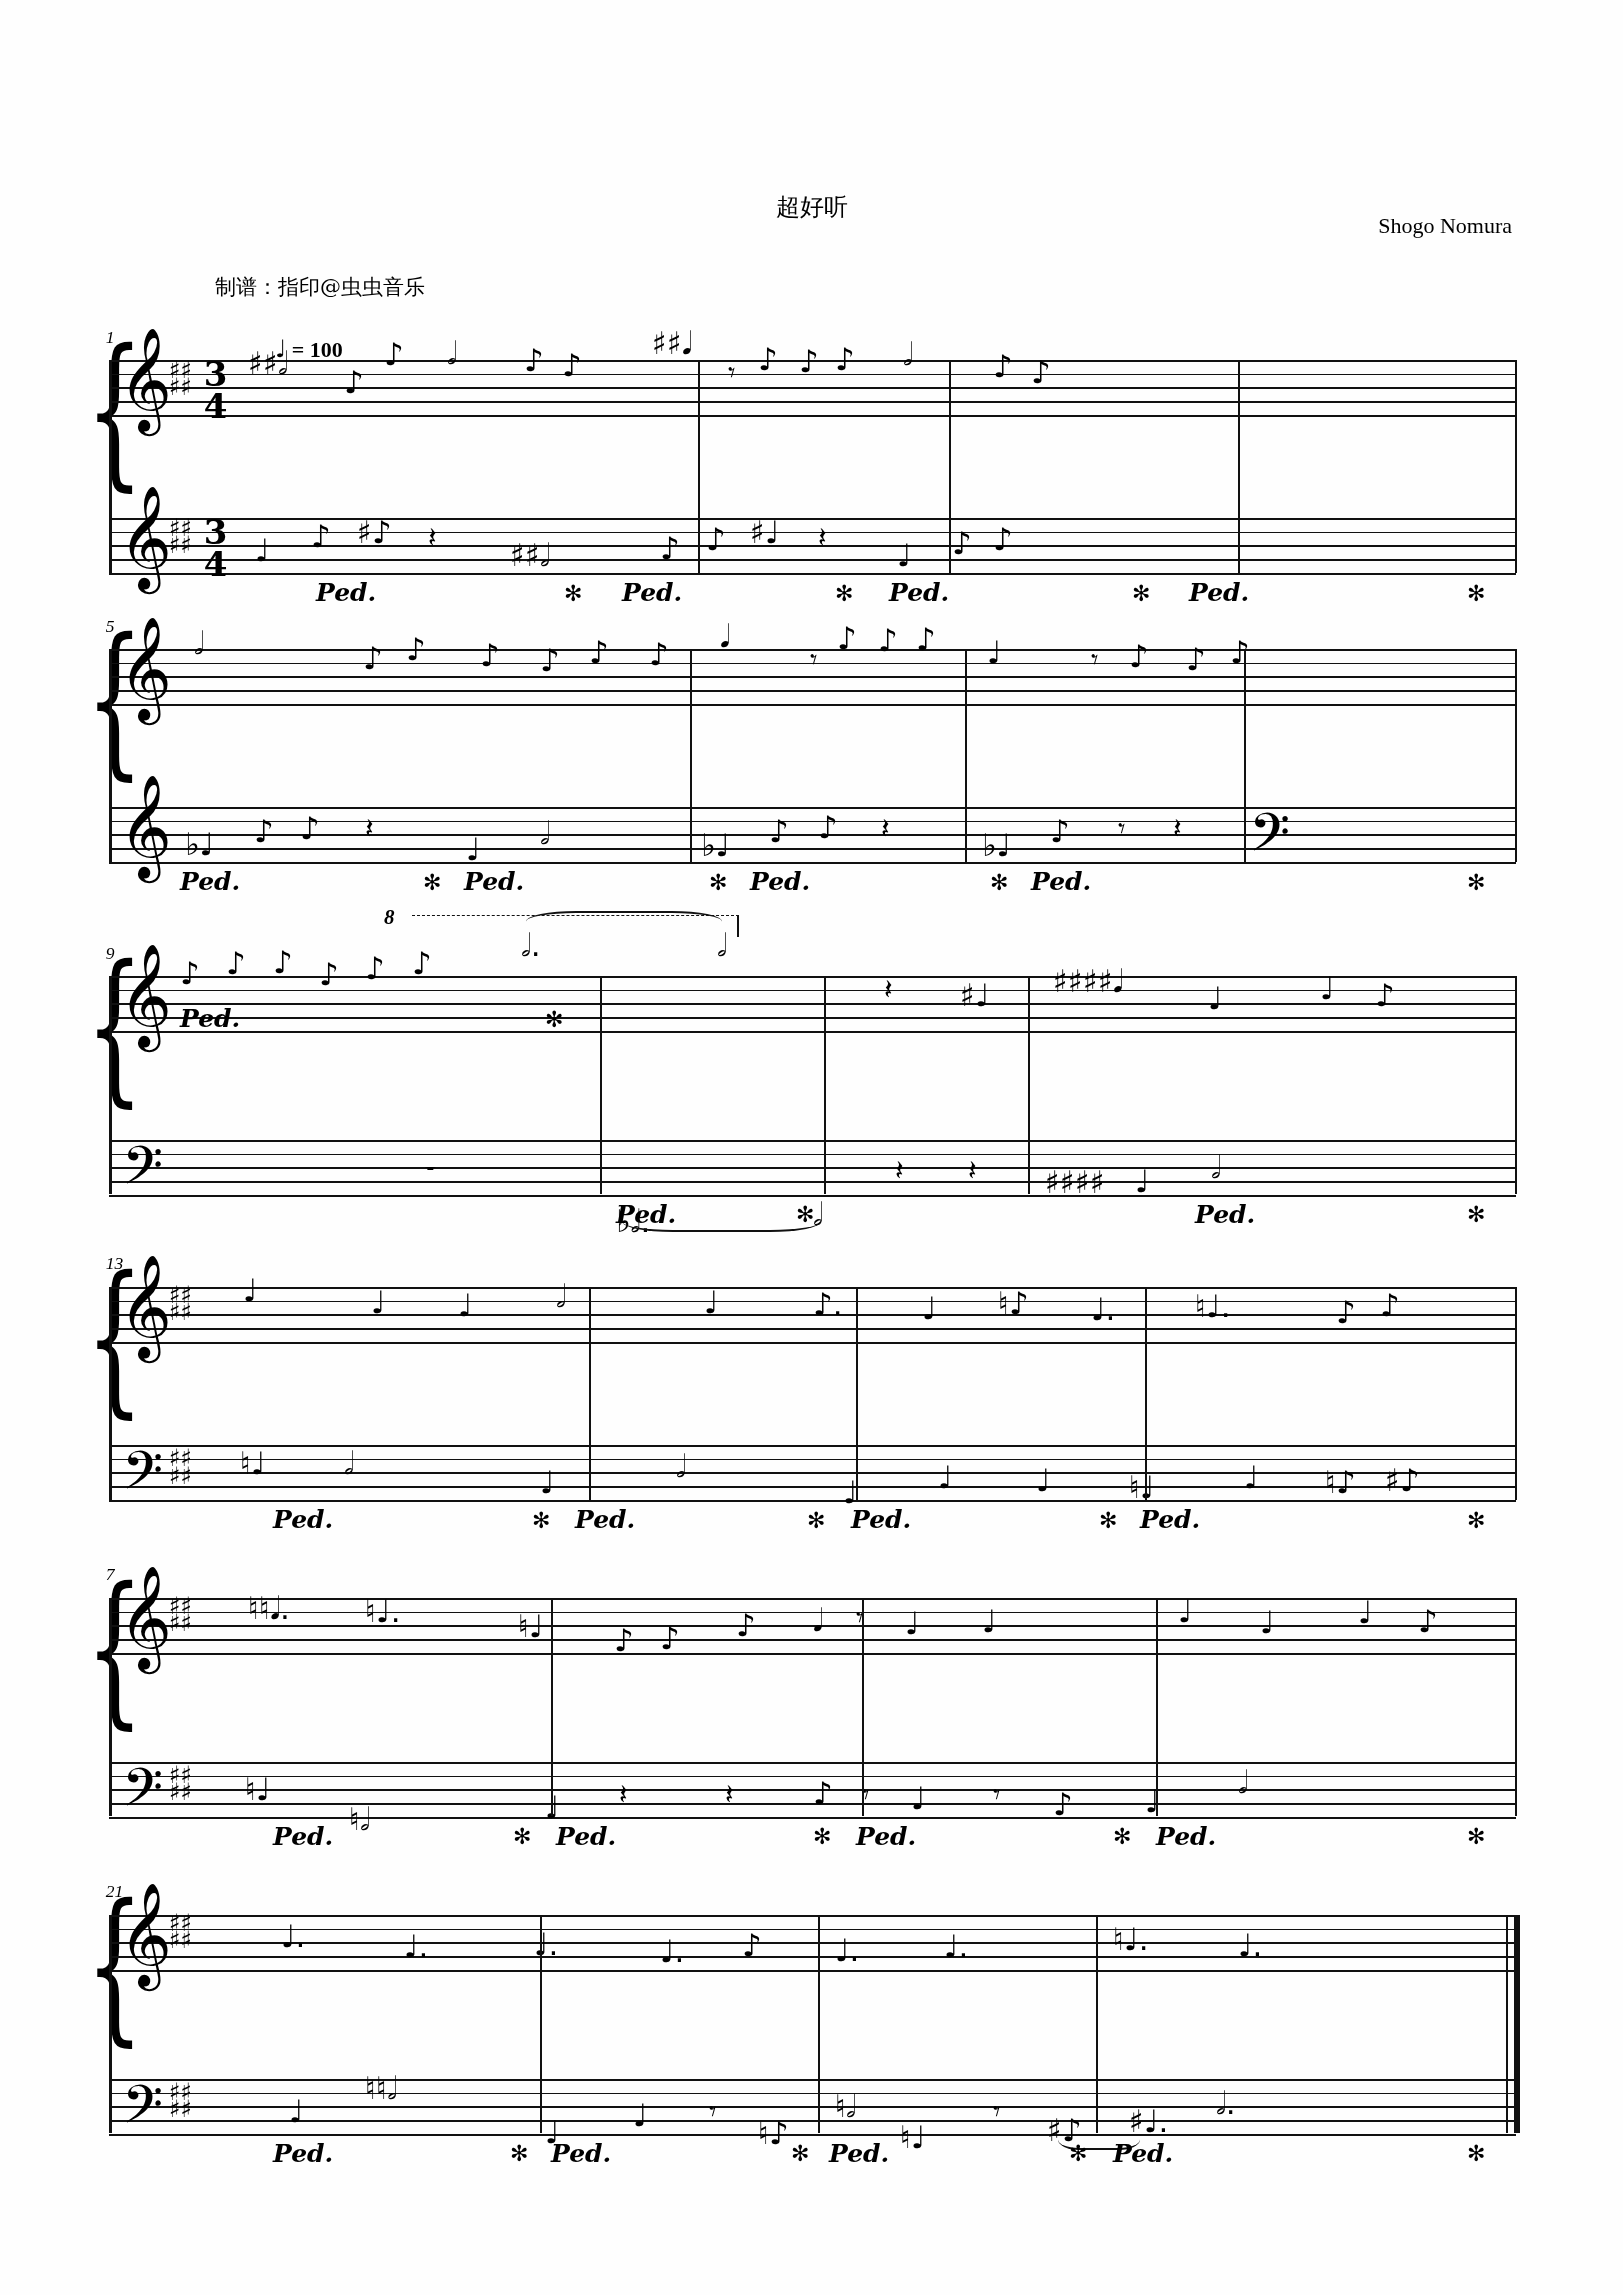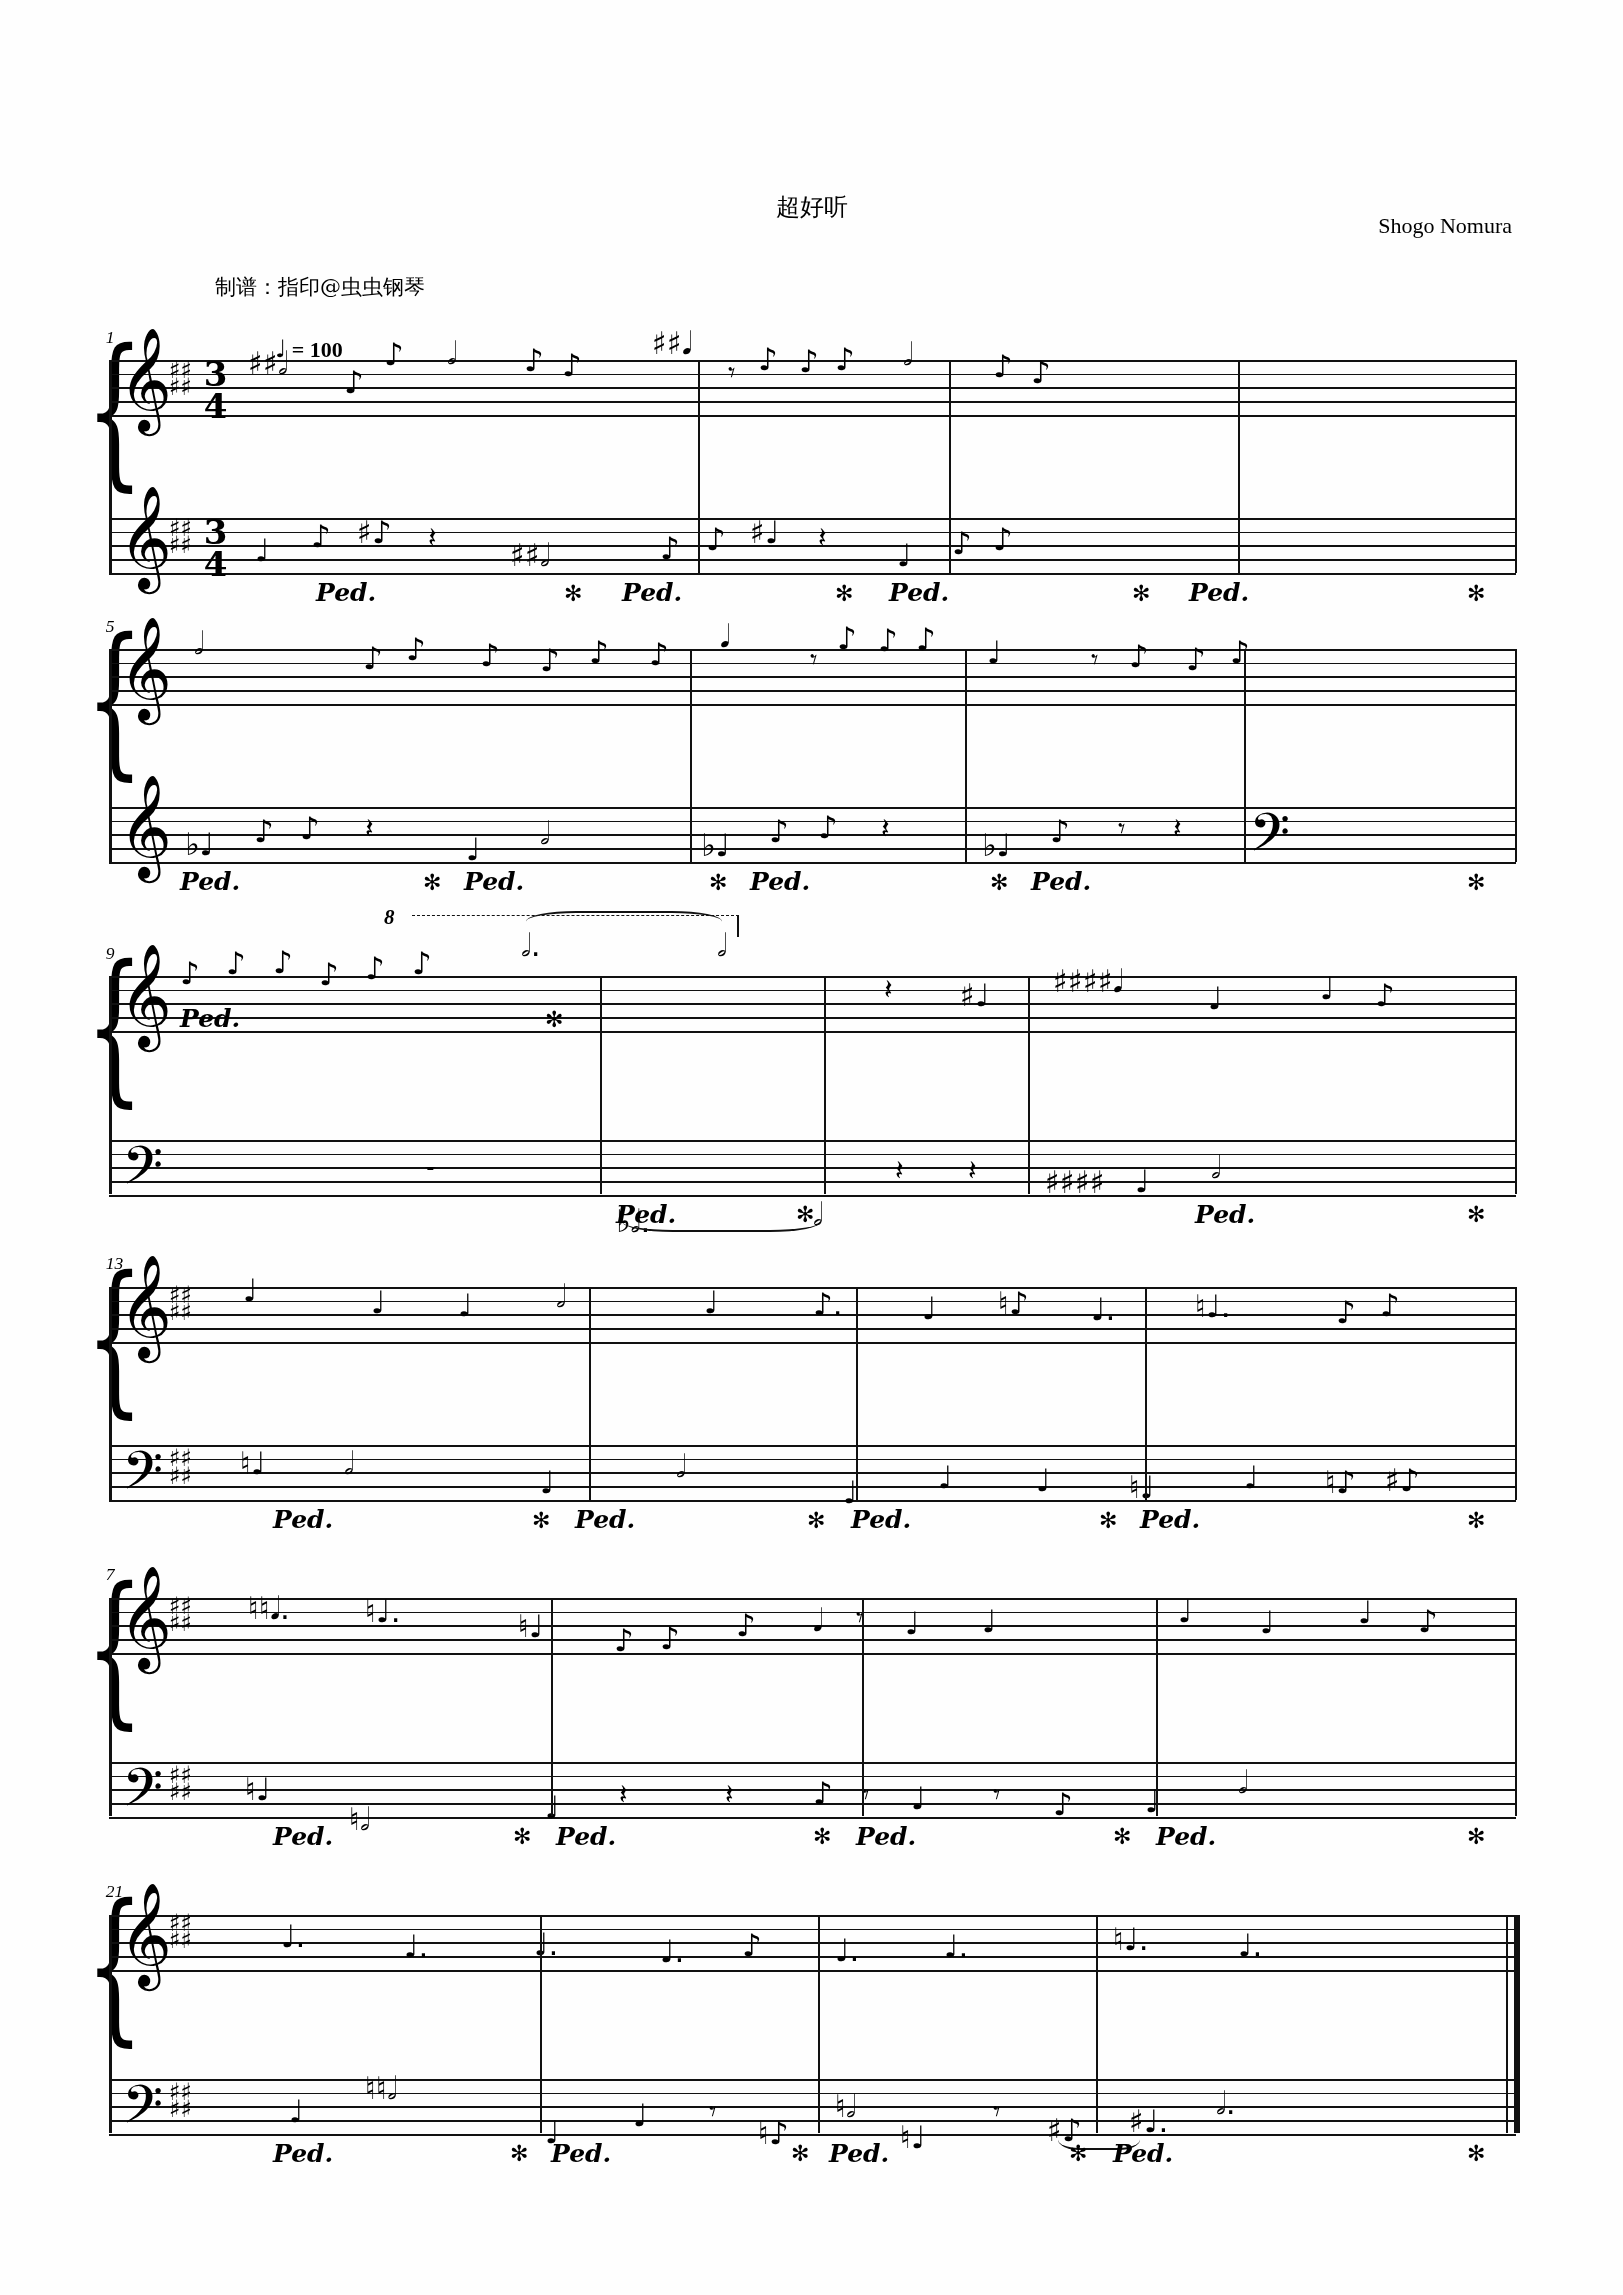--- a/index.html
+++ b/index.html
@@ -202,21 +202,21 @@
   .slur  { position: absolute; border-top: 2.2px solid #111; border-radius: 50%/100%; height: 18.5px; }
   .slur.down { border-top: none; border-bottom: 2.2px solid #111; border-radius: 50%/100%; }
 </style>
 </head>
 <body>
 
 <div class="sheet">
 
   <div class="subtitle">超好听</div>
   <div class="composer">Shogo Nomura</div>
-  <div class="arranger">制谱：指印@虫虫钢琴</div>
+  <div class="arranger">制谱：指印@虫虫音乐</div>
 
   <div class="tempo">
     <span class="notehead">♩</span>
     <span>= 100</span>
   </div>
 
   <div class="system" id="sys1" style="top:360px;height:229px;">
     <div class="brace" style="top:-16.4px;">{</div>
     <div class="sysbar" style="left:0;top:0;height:213px;"></div>
 

